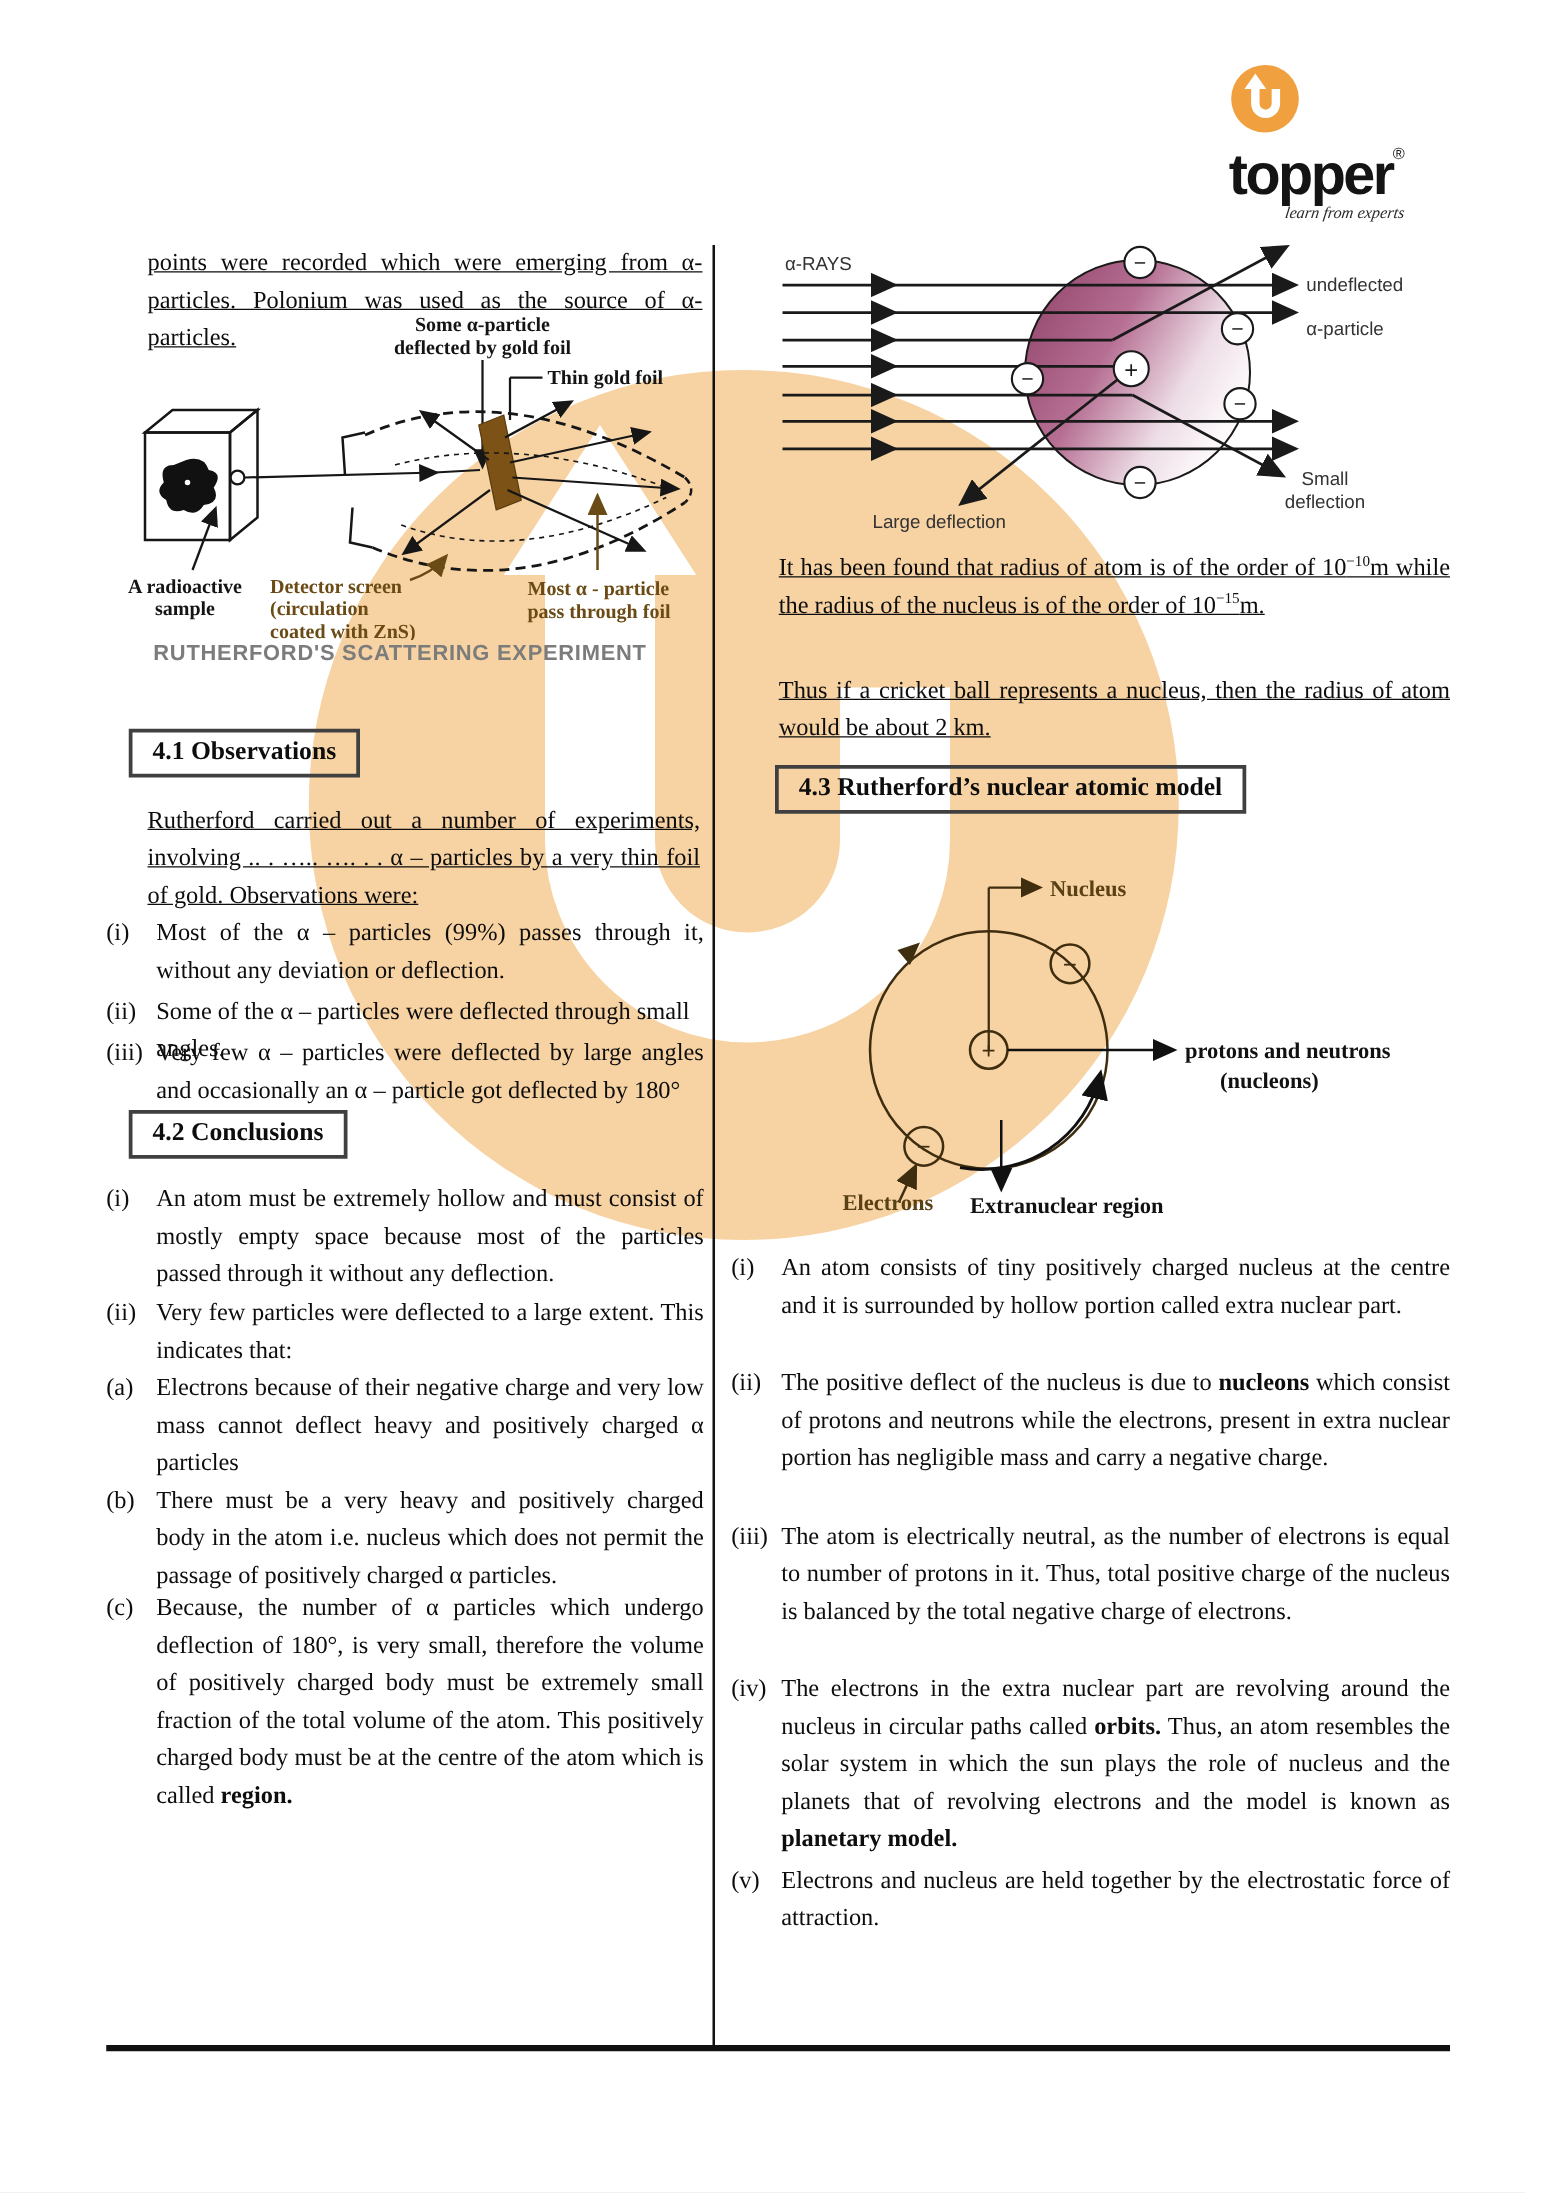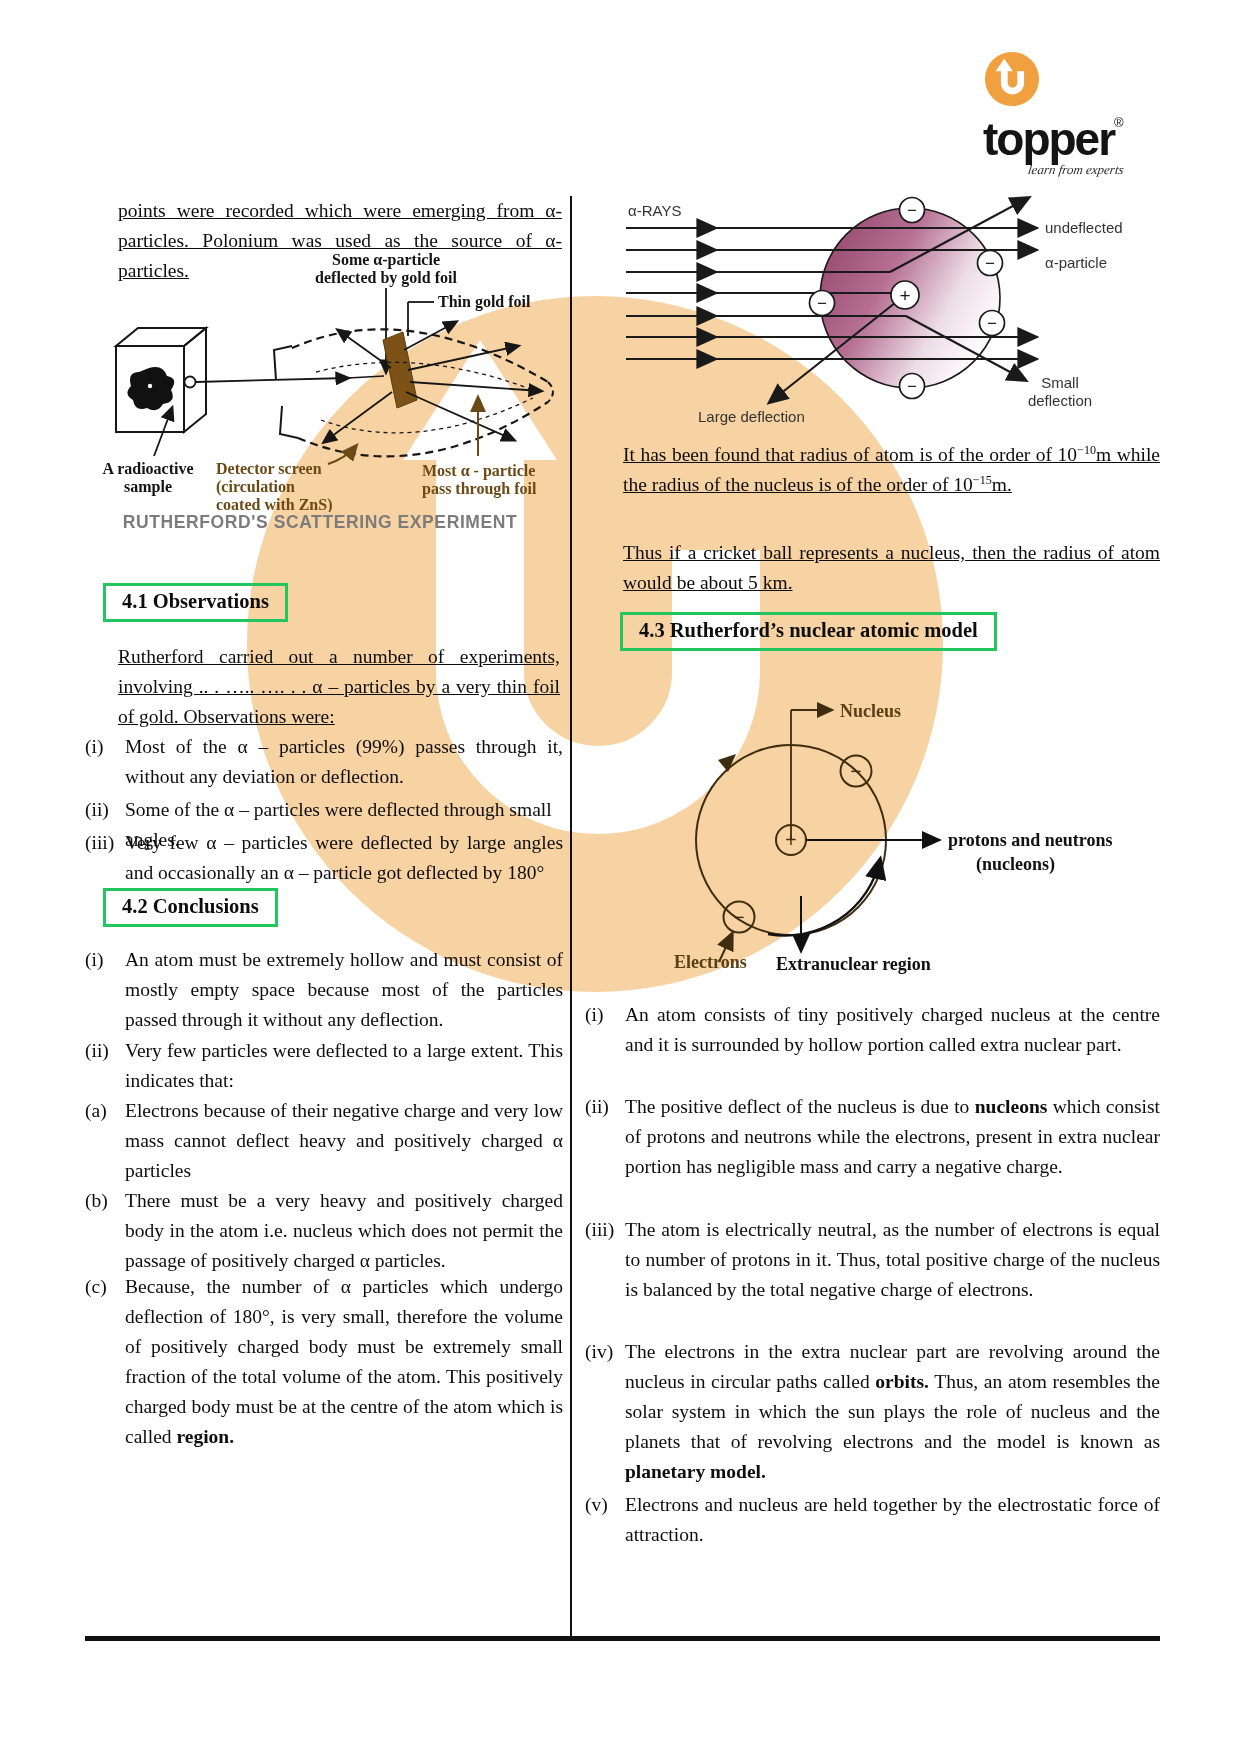--- a/index.html
+++ b/index.html
@@ -18,21 +18,21 @@
   .greenbar{background:#a7d49a;border-top:5px solid #121212;border-bottom:3px solid #121212;
             padding:3px 10px 4px 10px;box-sizing:border-box;}
   .greenbar .t{font-weight:bold;font-size:21.5px;color:#1d5b1f;letter-spacing:0.4px;}
   
   .para{font-size:19.5px;line-height:30px;text-align:justify;text-decoration:underline;}
   .item{display:flex;font-size:19.5px;line-height:30px;}
   .item .num{width:40px;flex:0 0 40px;}
   .item .txt{flex:1;text-align:justify;}
   .b{font-weight:bold;}
   sup{font-size:62%;line-height:0;}
-  .secbox{display:inline-block;border:3px solid #22c55e;padding:4px 16px 6px 16px;
+  .secbox{display:inline-block;border:3px solid #404040;padding:4px 16px 6px 16px;
           font-weight:bold;font-size:20.5px;background:transparent;}
   .caption{font-family:"Liberation Sans",sans-serif;font-weight:bold;font-size:17.5px;
            color:#7c7c7c;letter-spacing:0.6px;text-align:center;}
   .vrule{background:#111;}
   .hrule{background:#111;}
   
   .dserif{font-family:"Liberation Serif",serif;font-weight:bold;}
   .dsans{font-family:"Liberation Sans",sans-serif;}
 </style>
 </head>
@@ -217,21 +217,21 @@
       <text class="dsans" font-size="19" fill="#1a1a1a" x="307" y="132" text-anchor="middle">+</text>
     </g>
     <text class="dsans" font-size="15" fill="#333" x="447" y="63">undeflected</text>
     <text class="dsans" font-size="15" fill="#333" x="447" y="98">α-particle</text>
     <text class="dsans" font-size="15" fill="#333" x="462" y="218" text-anchor="middle">Small</text>
     <text class="dsans" font-size="15" fill="#333" x="462" y="236" text-anchor="middle">deflection</text>
     <text class="dsans" font-size="15" fill="#333" x="100" y="252">Large deflection</text>
   </svg>
 
   <div class="abs para z1" style="left:623px;top:440px;width:537px;"><span>It has been found that radius of atom is of the order of 10</span><sup>−10</sup><span>m while the radius of the nucleus is of the order of 10</span><sup>−15</sup><span>m.</span></div>
-  <div class="abs para z1" style="left:623px;top:538px;width:537px;">Thus if a cricket ball represents a nucleus, then the radius of atom would be about 5 km.</div>
+  <div class="abs para z1" style="left:623px;top:538px;width:537px;">Thus if a cricket ball represents a nucleus, then the radius of atom would be about 2 km.</div>
 
   <div class="abs z1" style="left:620px;top:612px;">
     <span class="secbox">4.3 Rutherford’s nuclear atomic model</span>
   </div>
 
   <svg class="abs z1" style="left:616px;top:664px;" width="542" height="316" viewBox="0 0 542 316">
     <defs>
       <marker id="mk3" markerWidth="10" markerHeight="9" refX="8" refY="4.5" orient="auto">
           <polygon points="0,0 10,4.5 0,9" fill="#3f2d10"></polygon>
         </marker>

